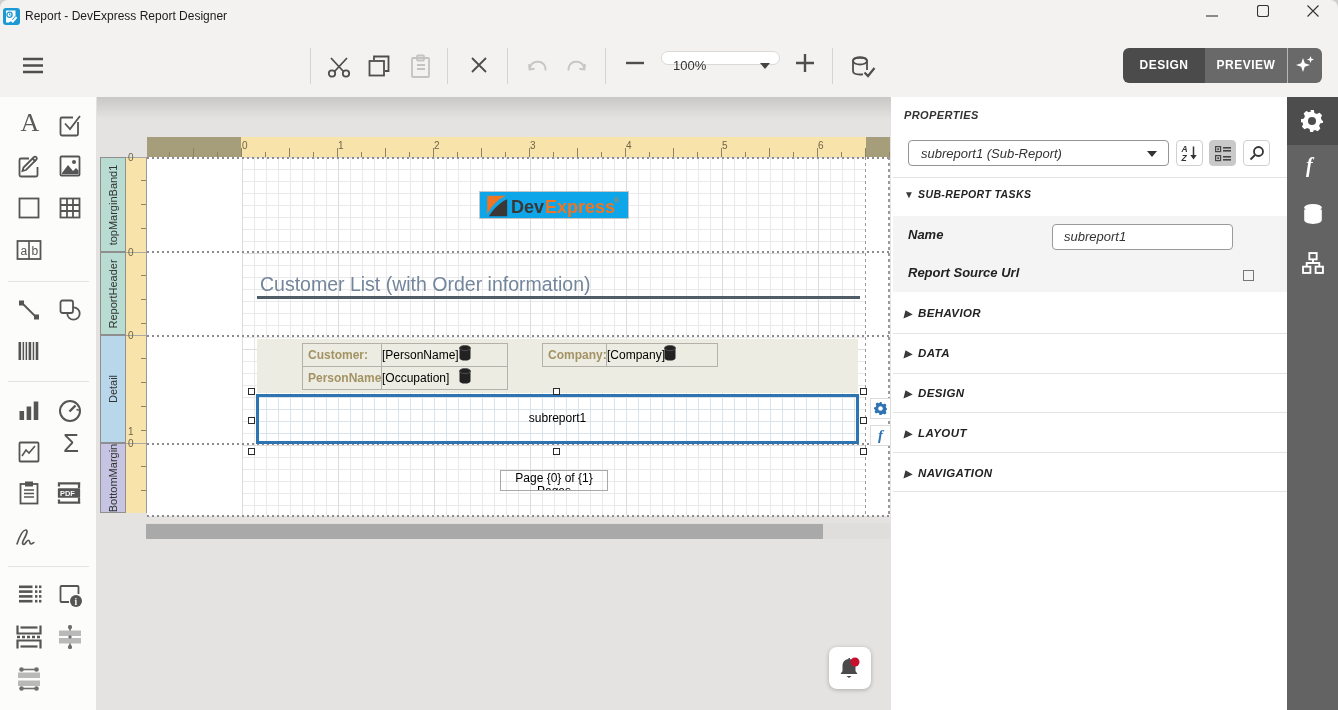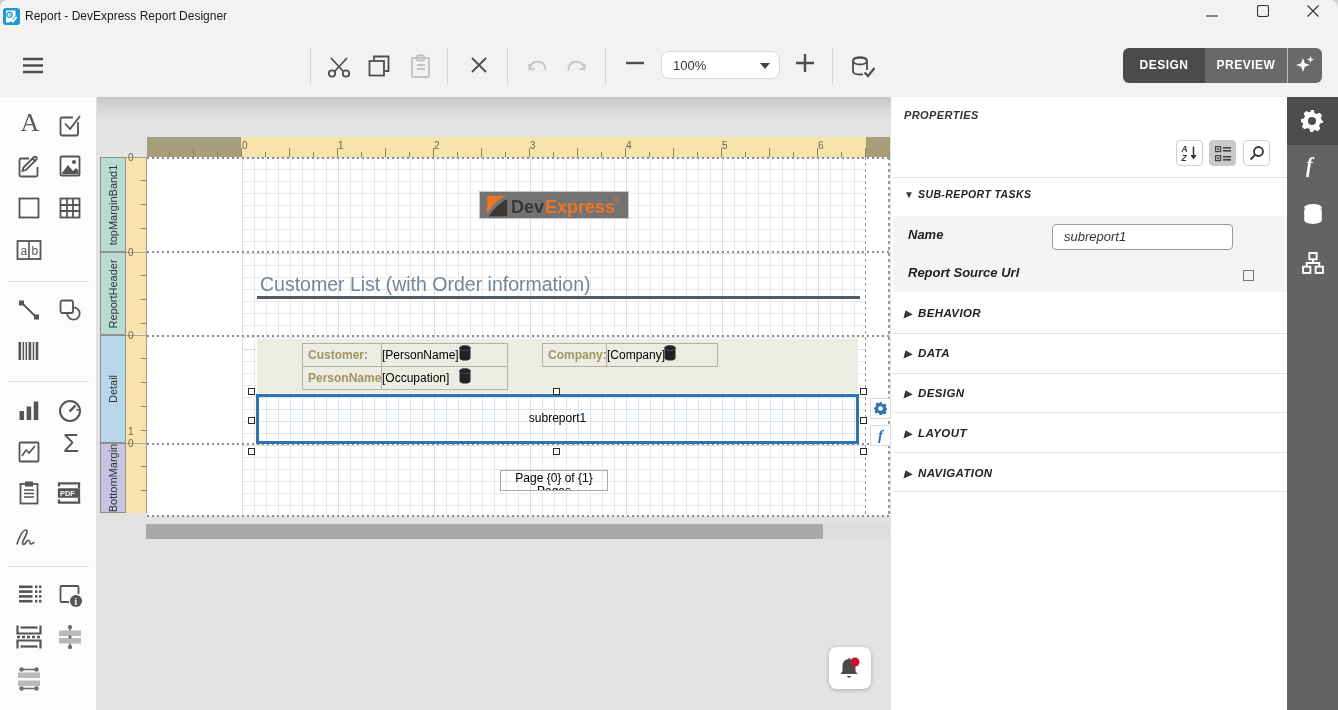--- a/index.html
+++ b/index.html
@@ -7,21 +7,21 @@
 body { font-family:"Liberation Sans", sans-serif; background:#cfcfcf; }
 .window { position:absolute; left:0; top:0; width:1338px; height:710px; background:#f3f2f1; border-radius:8px 8px 0 0; overflow:hidden; }
 .abs { position:absolute; }
 
 #titlebar { position:absolute; left:0; top:0; width:1338px; height:32px; }
 #titletext { position:absolute; left:25px; top:9px; font-size:12px; color:#1b1b1b; }
 
 #toolbar { position:absolute; left:0; top:32px; width:1338px; height:65px; }
 .tsep { position:absolute; top:16px; width:1px; height:36px; background:#d4d4d4; }
 .ticon { position:absolute; top:22px; }
-#zoombox { position:absolute; left:661px; top:19px; width:119px; height:28px; background:#fff; border:1px solid #d9d9d9; border-radius:8px; }
+#zoombox { position:absolute; left:661px; top:19px; width:119px; height:14px; background:#fff; border:1px solid #d9d9d9; border-radius:8px; }
 #zoombox span { position:absolute; left:11px; top:6px; font-size:13px; color:#333; }
 #modegroup { position:absolute; left:1123px; top:16px; width:199px; height:35px; border-radius:6px; overflow:hidden; }
 #modegroup .seg { position:absolute; top:0; height:35px; color:#fff; font-size:12px; font-weight:bold; letter-spacing:0.5px; text-align:center; line-height:35px; }
 
 #toolbox { position:absolute; left:0; top:97px; width:97px; height:613px; background:#fcfcfb; border-right:1px solid #e3e2e0; }
 .tbi { position:absolute; width:26px; height:26px; }
 .tbsep { position:absolute; left:8px; width:81px; height:1px; background:#e4e3e1; }
 
 #design { position:absolute; left:97px; top:97px; width:796px; height:613px; background:#e4e3e2; overflow:hidden; }
 #dshadow { position:absolute; left:0; top:0; width:796px; height:22px; background:linear-gradient(to bottom, rgba(0,0,0,0.12), rgba(0,0,0,0)); }
@@ -45,21 +45,21 @@
 #grid { position:absolute; left:95px; top:0; width:624px; height:358px;
   background-image:
    linear-gradient(to right, #dcdcdc 1px, transparent 1px),
    linear-gradient(to bottom, #dcdcdc 1px, transparent 1px),
    linear-gradient(to right, #e9e9e9 1px, transparent 1px),
    linear-gradient(to bottom, #e9e9e9 1px, transparent 1px);
   background-size: 96px 96px, 96px 96px, 12px 12px, 12px 12px; }
 .dashh { position:absolute; height:2px; background:repeating-linear-gradient(90deg, #8c8c8c 0 2.5px, transparent 2.5px 5px); }
 .dashv { position:absolute; width:1px; background:repeating-linear-gradient(180deg, #9a9a9a 0 3px, transparent 3px 6px); }
 
-#logobox { position:absolute; left:382px; top:94px; width:150px; height:28px; background:#737373; border:1px solid #c6c6c6; }
+#logobox { position:absolute; left:382px; top:94px; width:150px; height:28px; background:#0ea5e9; border:1px solid #c6c6c6; }
 #rtitle { position:absolute; left:163px; top:176px; width:600px; font-size:19.5px; color:#74869c; }
 #titlebar2 { position:absolute; left:160px; top:199px; width:603px; height:3px; background:#4f5d69; }
 #orderbox { position:absolute; left:160px; top:202px; width:603px; height:14px; border:1px solid #a9b2bc; overflow:hidden; }
 #orderbox div { position:absolute; right:2px; top:1px; font-size:11px; letter-spacing:-0.2px; color:#76879c; white-space:nowrap; }
 #beige { position:absolute; left:160px; top:242px; width:601px; height:54px; background:#edece2; }
 .cell { position:absolute; border:1px solid #b3b2aa; font-size:12px; line-height:22px; overflow:hidden;margin-left:35px; }
 .cl { color:#a39364; font-weight:bold; padding-left:5px; }
 .cv { color:#000; }
 .dbicon { position:absolute; width:12px; height:16px; }
 #subreport { position:absolute; left:159px; top:297px; width:603px; height:50px; border:3px solid #2e74b0;
@@ -440,20 +440,26 @@
         <path d="M10 3 C6 3 3.5 6 3.5 10 L3.5 15 L1.5 18 L18.5 18 L16.5 15 L16.5 10 C16.5 6 14 3 10 3 Z" fill="#4a4a4a"></path>
         <path d="M7.5 20 L12.5 20 L10 22 Z" fill="#4a4a4a"></path>
         <circle cx="16" cy="6" r="4.5" fill="#c8102e"></circle>
       </svg>
     </div>
   </div>
 
   <div class="abs" style="left:891px;top:97px;width:2px;height:613px;background:#fff"></div>
   <div id="panel">
     <div class="hdr">PROPERTIES</div>
+    <div id="objdrop">
+        <span>subreport1 (Sub-Report)</span>
+      <svg class="abs" style="left:238px;top:10px" width="10" height="6" viewBox="0 0 10 6">
+          <path d="M0 0 L5 6 L10 0 z" fill="#333"></path>
+        </svg>
+    </div>
     <div class="pbtn" style="left:283px">
       <svg style="position:absolute;left:4px;top:3px" width="18" height="18" viewBox="0 0 18 18" fill="#333">
         <text x="0.5" y="8" font-size="8.5" font-weight="bold" font-family="Liberation Sans">A</text>
         <text x="0.5" y="17" font-size="8.5" font-weight="bold" font-family="Liberation Sans">Z</text>
         <path d="M12.5 2.5 L12.5 11.5" stroke="#333" stroke-width="1.5" fill="none"></path>
         <path d="M9.3 11 L15.7 11 L12.5 15.5 Z"></path>
       </svg>
     </div>
     <div class="pbtn" style="left:316px;background:#c9c9c9;border-color:#c9c9c9">
       <svg style="position:absolute;left:5px;top:5px" width="16" height="16" viewBox="0 0 16 16" fill="#444">

